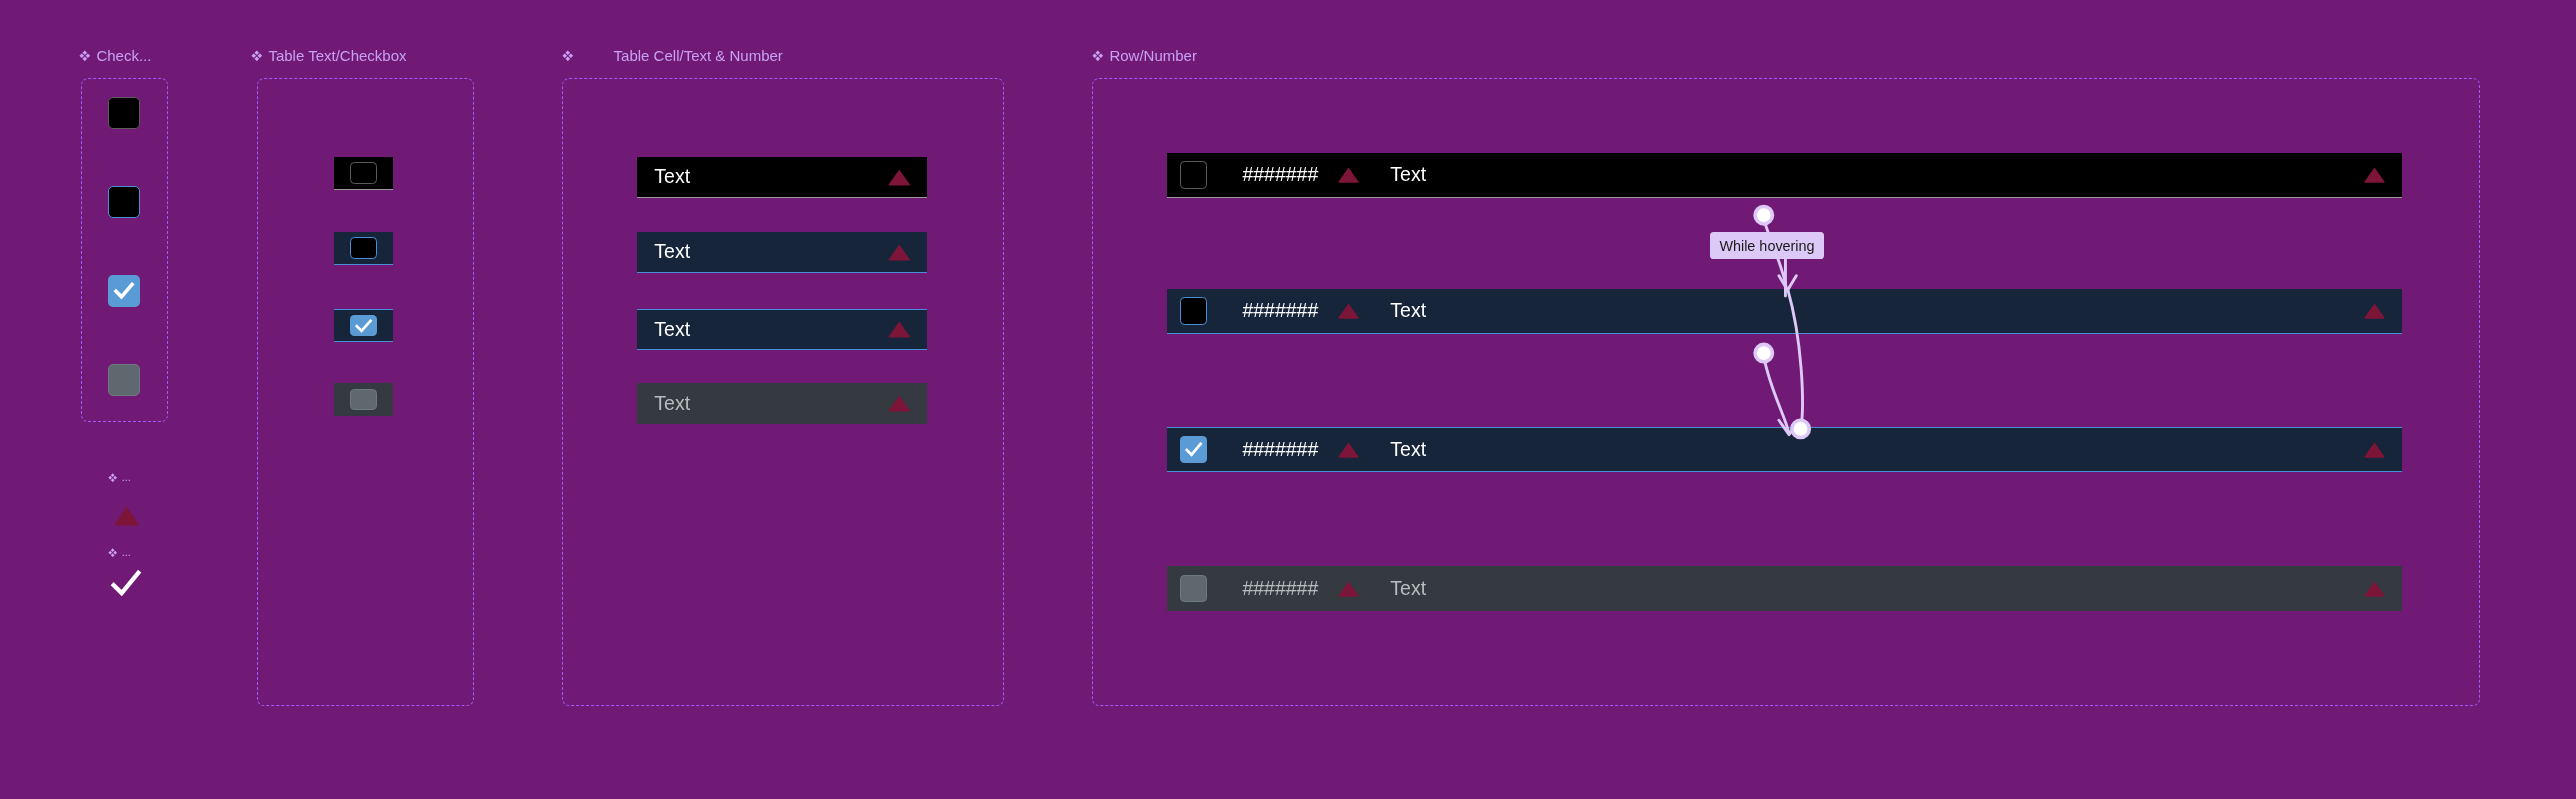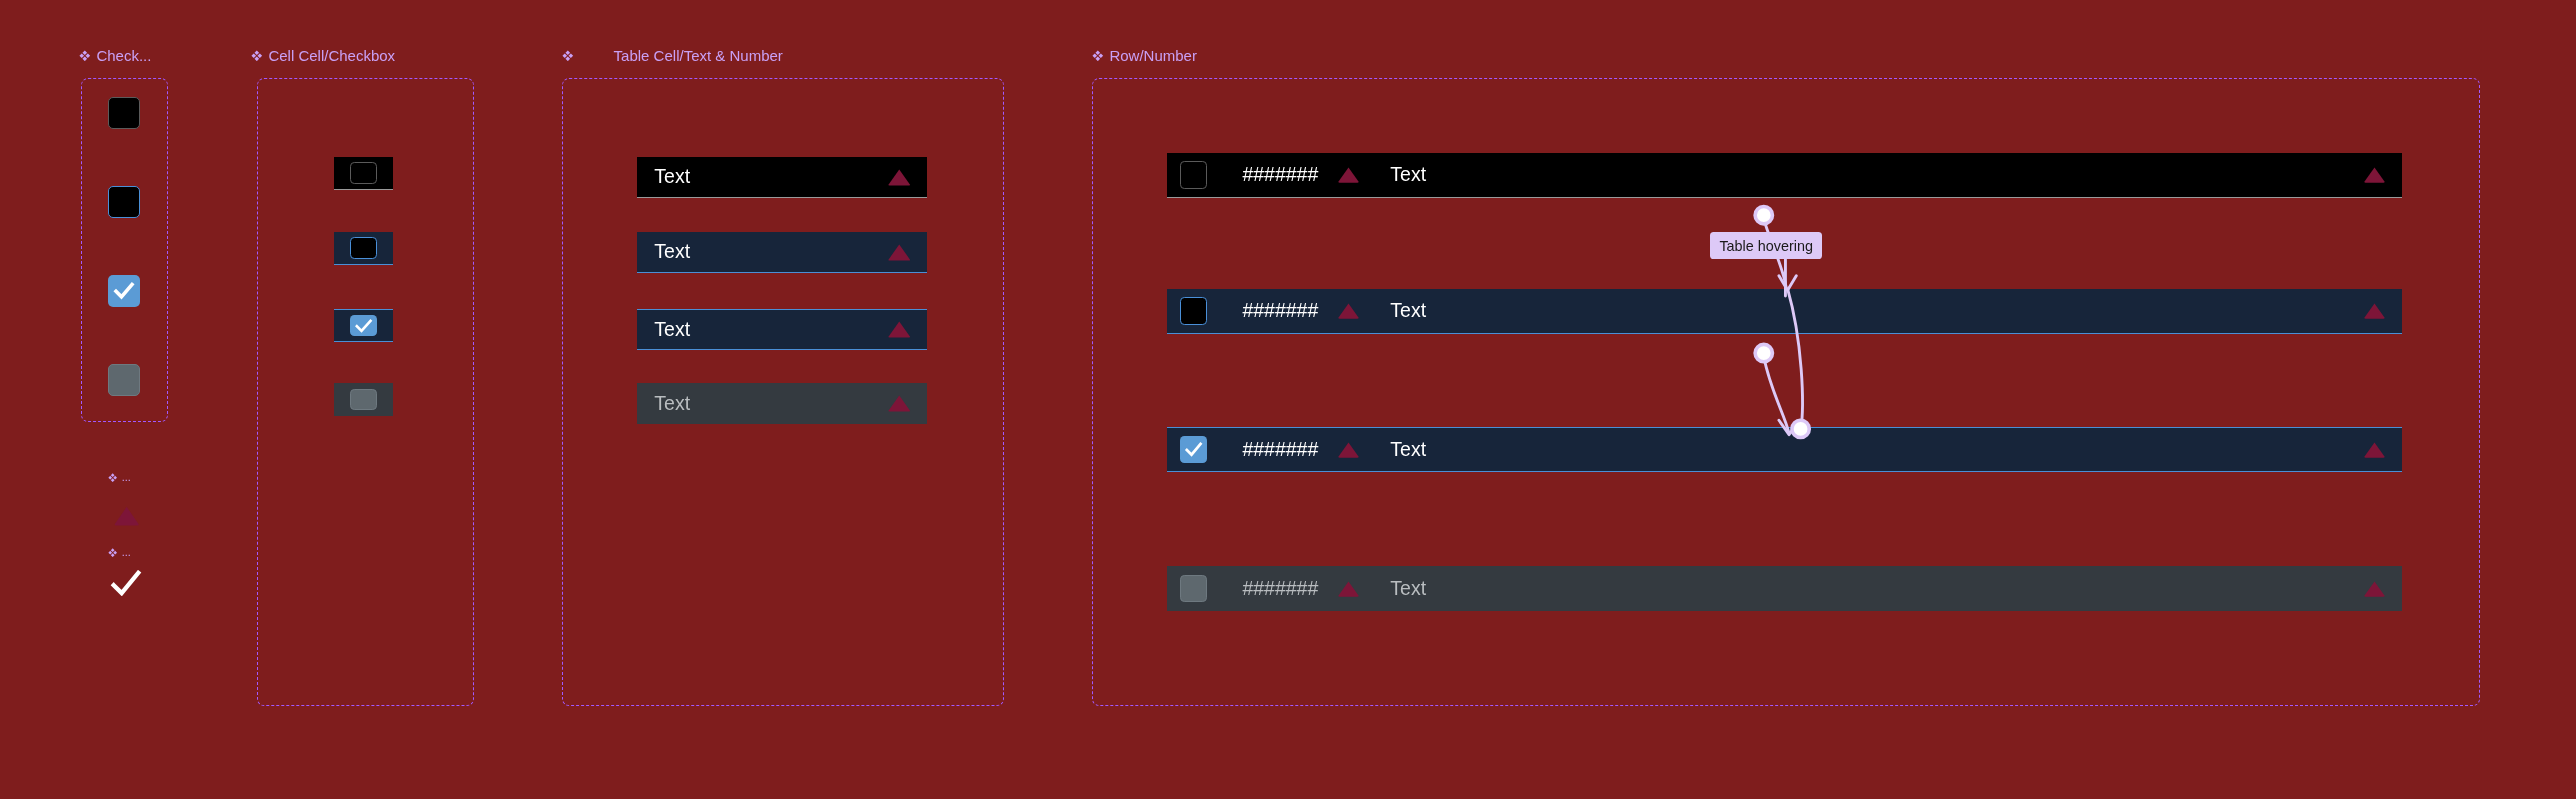--- a/index.html
+++ b/index.html
@@ -14,21 +14,21 @@
     position: relative;
     overflow: hidden;
     font-family: "Liberation Sans", sans-serif;
     -webkit-font-smoothing: antialiased;
   }
 
   
   #canvas {
     position: absolute;
     inset: 0;
-    background: #7f1d1d;
+    background: #701a75;
   }
 
   
   .cs-label {
     position: absolute;
     display: flex;
     align-items: center;
     gap: 5.8px;
     font-size: 15px;
     line-height: 1;
@@ -182,21 +182,21 @@
     <span>Check...</span>
   </div>
 
   <div class="cs-label" style="left:251px; top:48px;">
     <svg class="diamond-icon" viewBox="0 0 16 16">
       <path d="M8 0.6 L11.2 3.8 L8 7 L4.8 3.8 Z" fill="#c9a0f5"></path>
       <path d="M8 9 L11.2 12.2 L8 15.4 L4.8 12.2 Z" fill="#c9a0f5"></path>
       <path d="M3.8 4.8 L7 8 L3.8 11.2 L0.6 8 Z" fill="#c9a0f5"></path>
       <path d="M12.2 4.8 L15.4 8 L12.2 11.2 L9 8 Z" fill="#c9a0f5"></path>
     </svg>
-    <span>Cell Cell/Checkbox</span>
+    <span>Table Text/Checkbox</span>
   </div>
 
   <div class="cs-label" style="left:562px; top:48px;gap:40px;">
     <svg class="diamond-icon" viewBox="0 0 16 16">
       <path d="M8 0.6 L11.2 3.8 L8 7 L4.8 3.8 Z" fill="#c9a0f5"></path>
       <path d="M8 9 L11.2 12.2 L8 15.4 L4.8 12.2 Z" fill="#c9a0f5"></path>
       <path d="M3.8 4.8 L7 8 L3.8 11.2 L0.6 8 Z" fill="#c9a0f5"></path>
       <path d="M12.2 4.8 L15.4 8 L12.2 11.2 L9 8 Z" fill="#c9a0f5"></path>
     </svg>
     <span>Table Cell/Text &amp; Number</span>
@@ -373,17 +373,17 @@
 
     <path d="M2443 494 C 2452 540, 2472 575, 2478 600" stroke="#ddc9f7" stroke-width="4" fill="none"></path>
     <path d="M2478 602 L2464 582 M2478 602 L2492 582" stroke="#ddc9f7" stroke-width="4" fill="none" stroke-linecap="round" stroke-linejoin="round"></path>
 
     <circle cx="2443" cy="298" r="12" fill="#ffffff" stroke="#ddc9f7" stroke-width="5"></circle>
     <circle cx="2443" cy="489" r="12" fill="#ffffff" stroke="#ddc9f7" stroke-width="5"></circle>
     <circle cx="2494" cy="594" r="12" fill="#ffffff" stroke="#ddc9f7" stroke-width="5"></circle>
   </svg>
 
   <div class="proto-pill" style="left:1710px; top:232px;">
-    <span>Table hovering</span>
+    <span>While hovering</span>
   </div>
 
 </div>
 
 
 </body></html>

